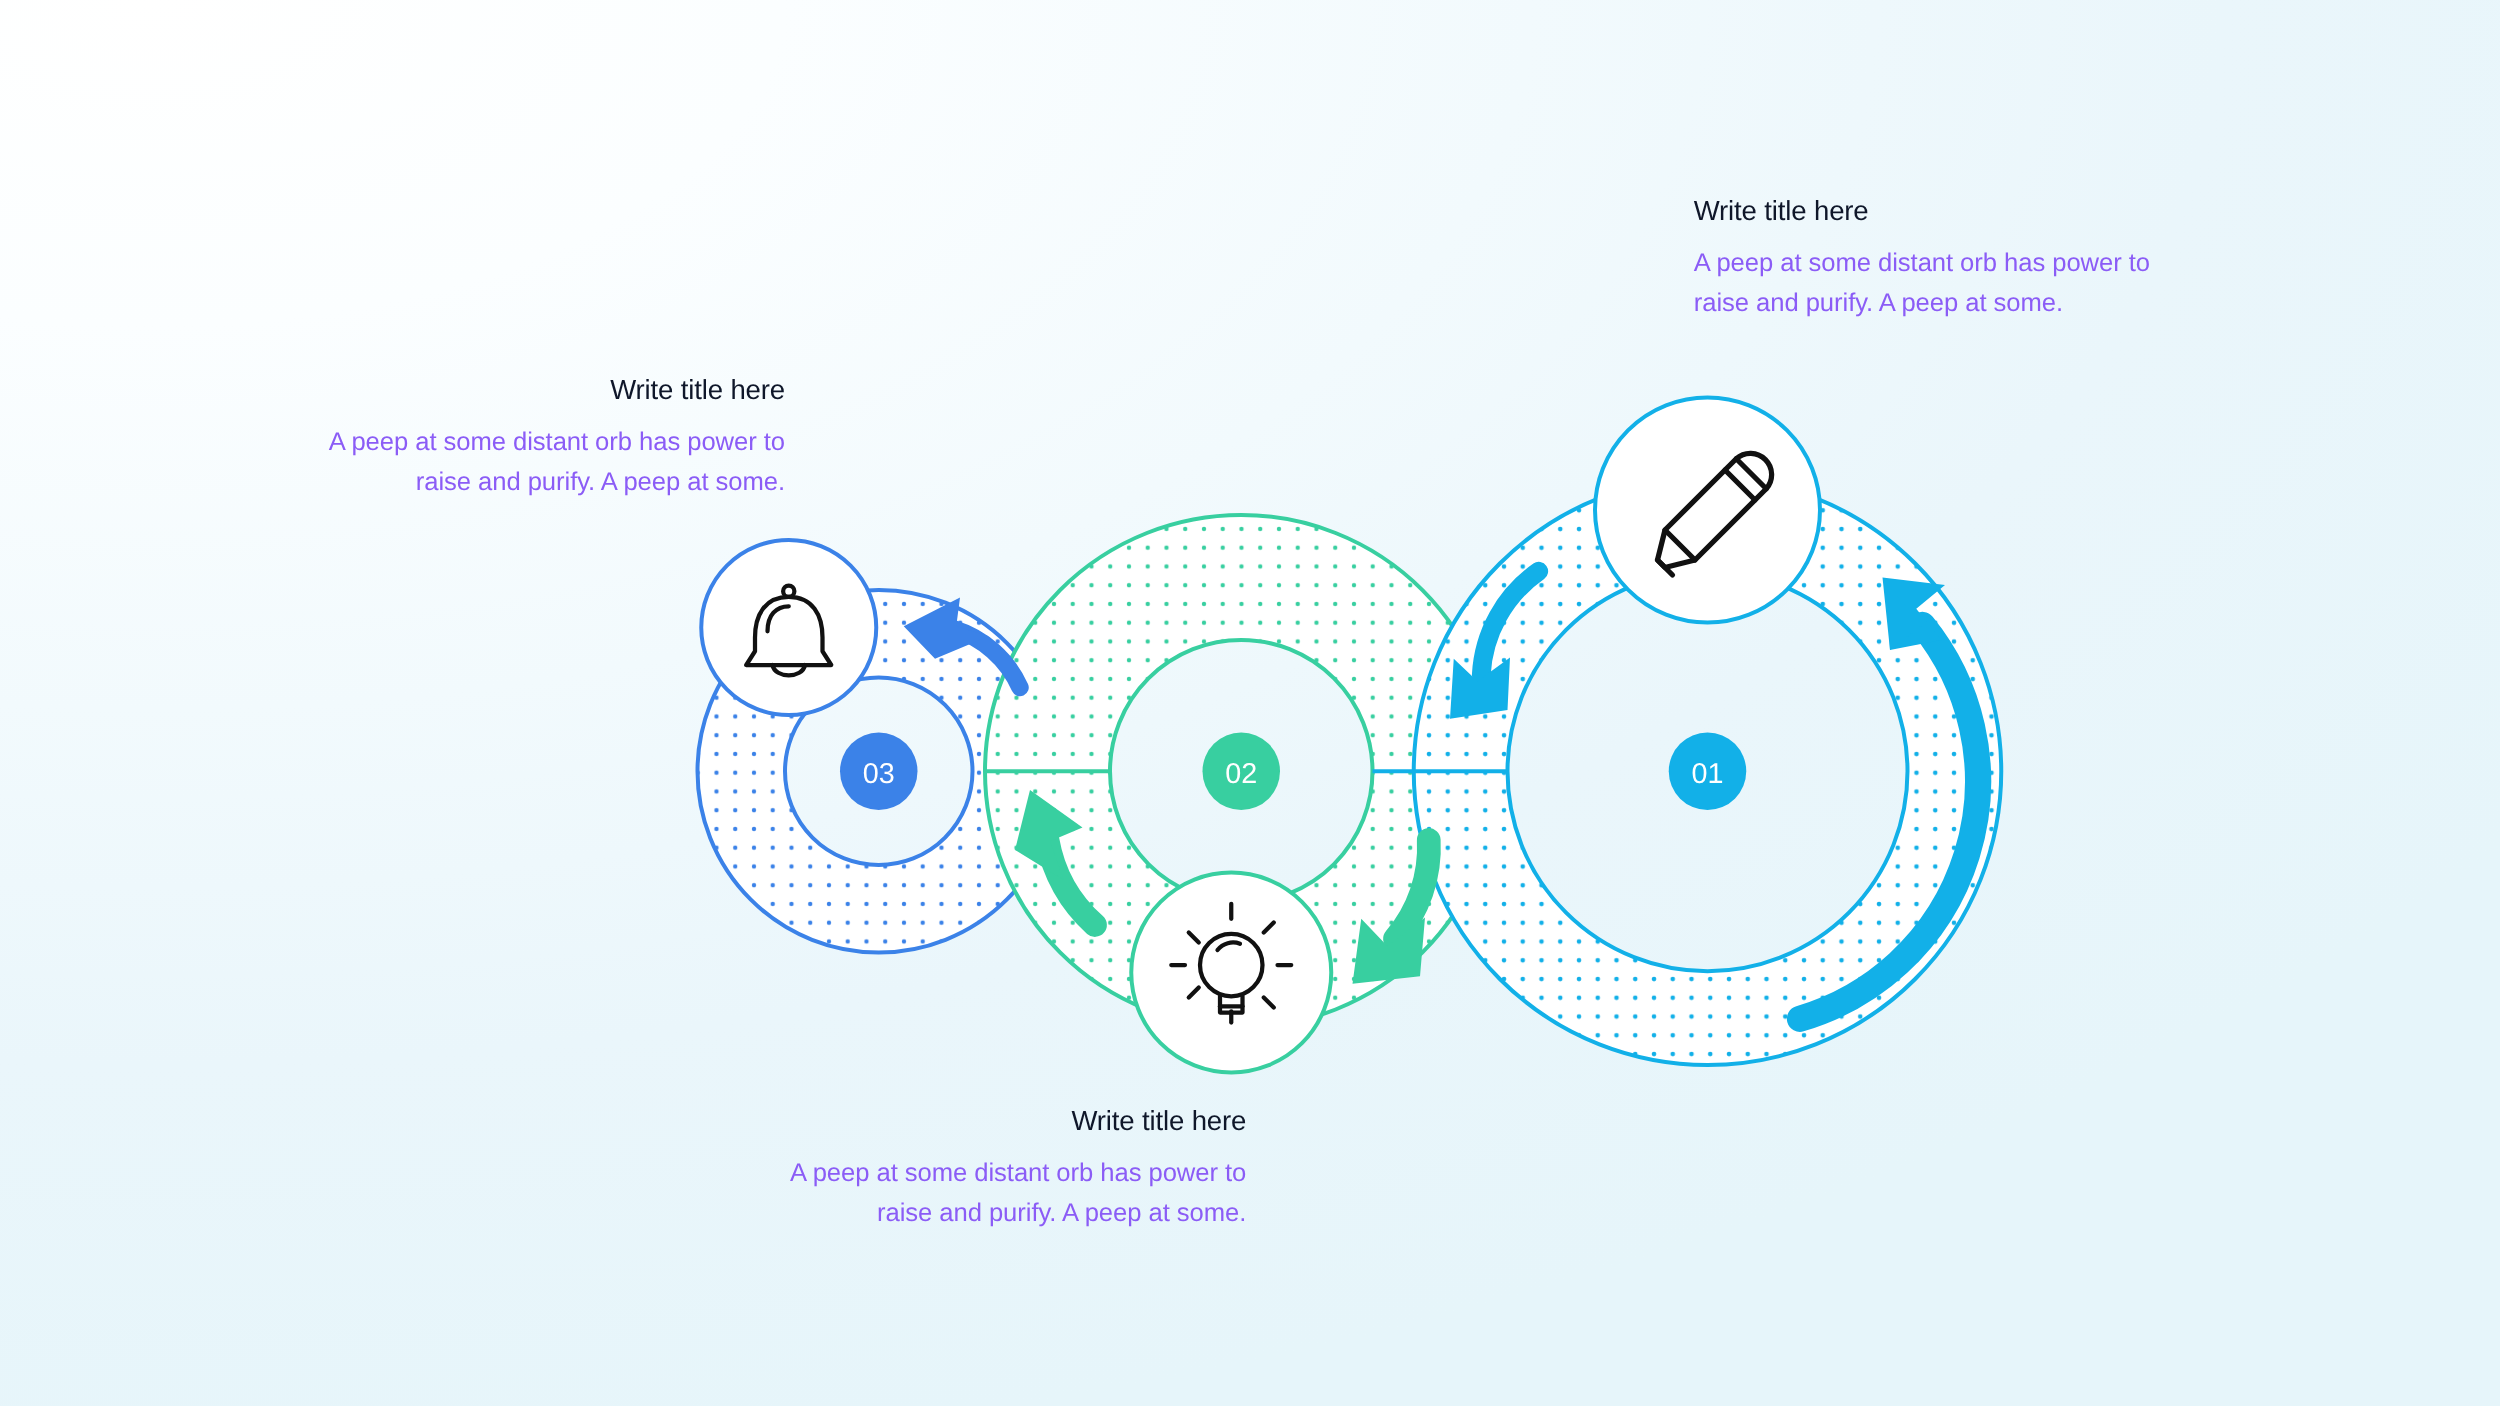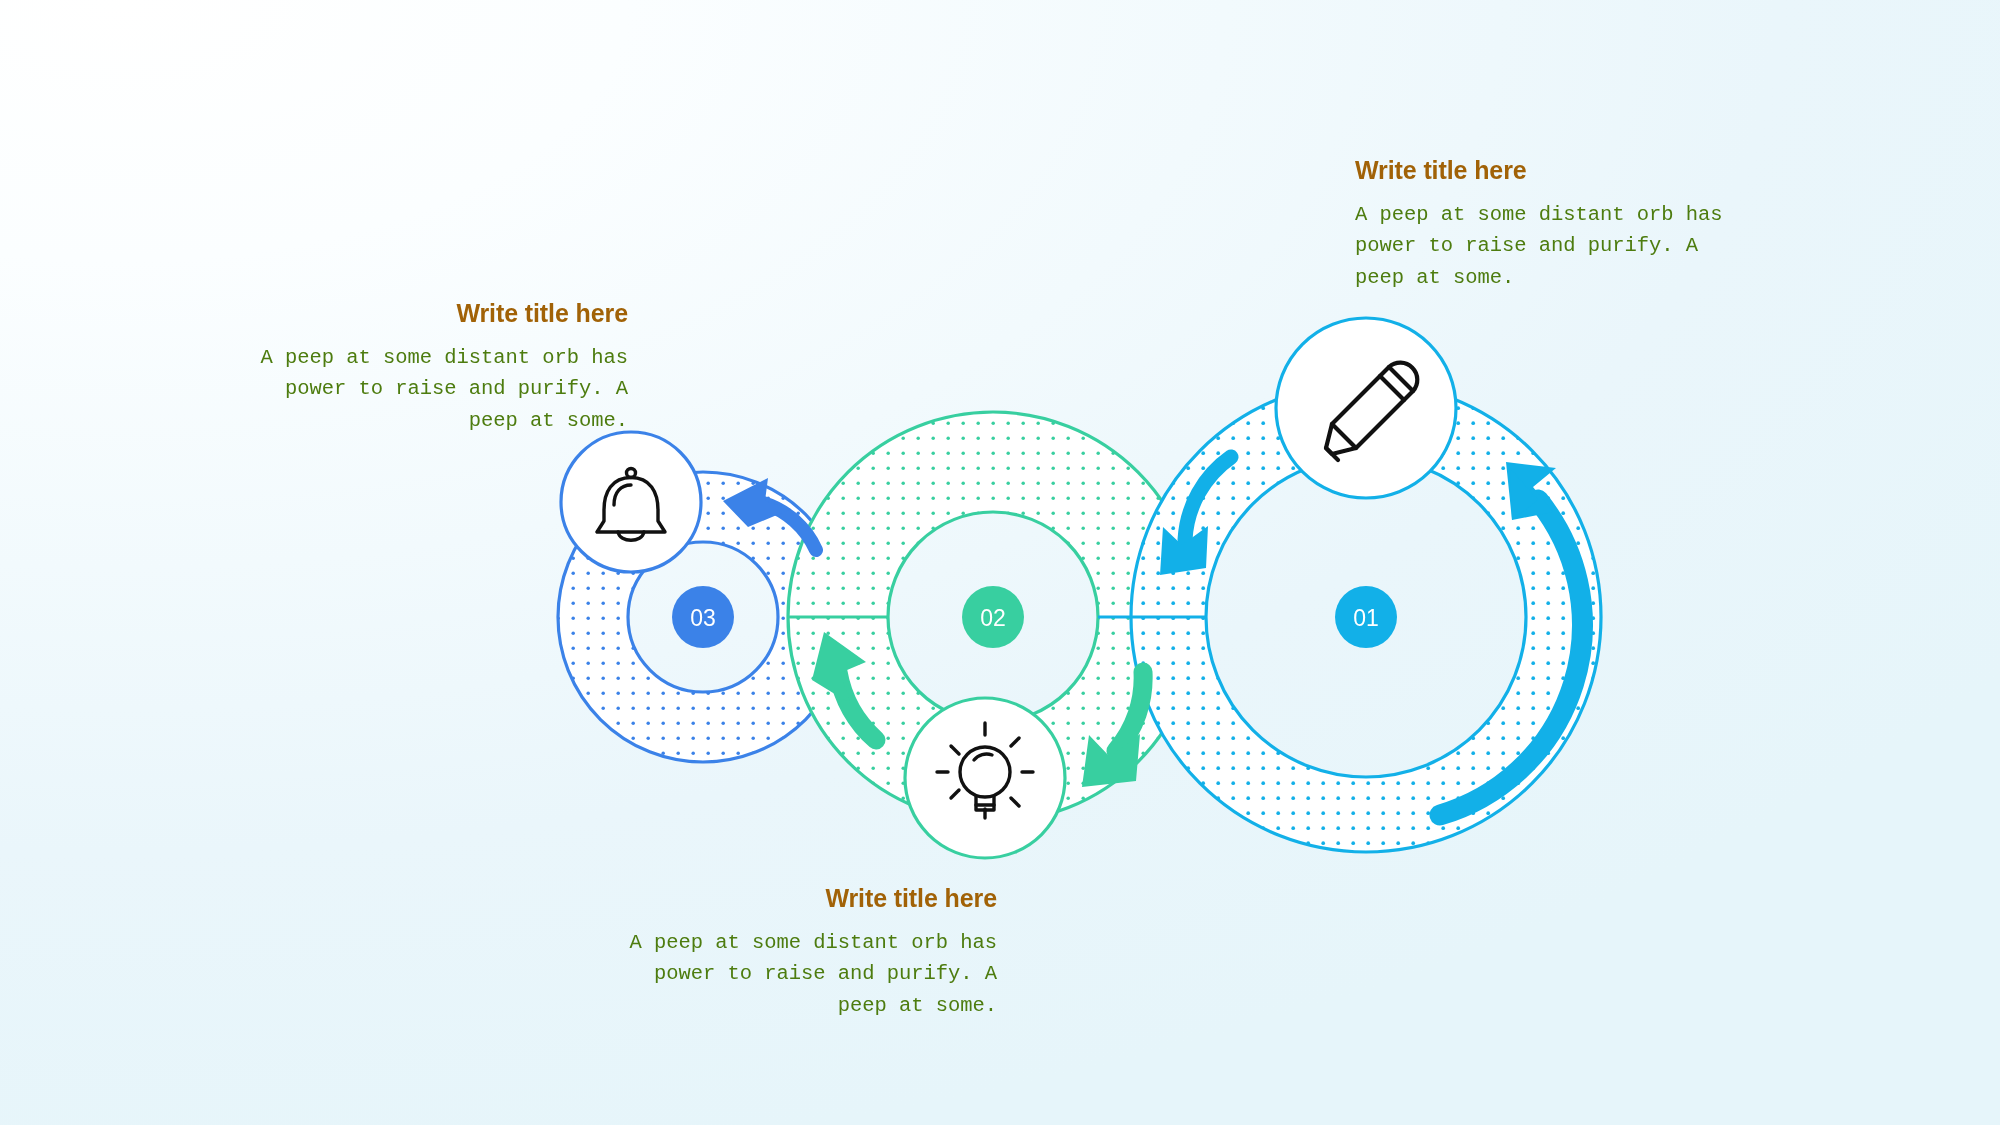--- a/index.html
+++ b/index.html
@@ -7,27 +7,26 @@
     width:2000px;height:1125px;overflow:hidden;
     font-family:"Liberation Sans", sans-serif;
     background:
       radial-gradient(115% 105% at 6% 0%, #ffffff 0%, #fbfeff 22%, #f2fafd 48%, #eaf6fb 72%, #e6f5fa 100%);
   }
   #stage{position:relative;width:2000px;height:1125px;}
   #art{position:absolute;inset:0;width:2000px;height:1125px;}
 
   .txtblock{position:absolute;}
   .ttl{
-    font-size:25px;font-weight:bold;color:#a16207;
+    font-size:22px;font-weight:normal;color:#0f172a;
     letter-spacing:-0.1px;margin:0 0 14px 0;line-height:1.1;
   }
   .desc{
-    font-size:20.5px;color:#4d7c0f;line-height:1.55;margin:0;
+    font-size:20.5px;color:#8b5cf6;line-height:1.55;margin:0;
     letter-spacing:-0.05px;
-    font-family:Liberation Mono, monospace;
   }
   .b1{left:1355px;top:157px;width:380px;text-align:left;}
   .b2{left:248px;top:300px;width:380px;text-align:right;}
   .b3{left:612px;top:885px;width:385px;text-align:right;}
 </style>
 </head>
 <body>
 
 <div id="stage">
 

